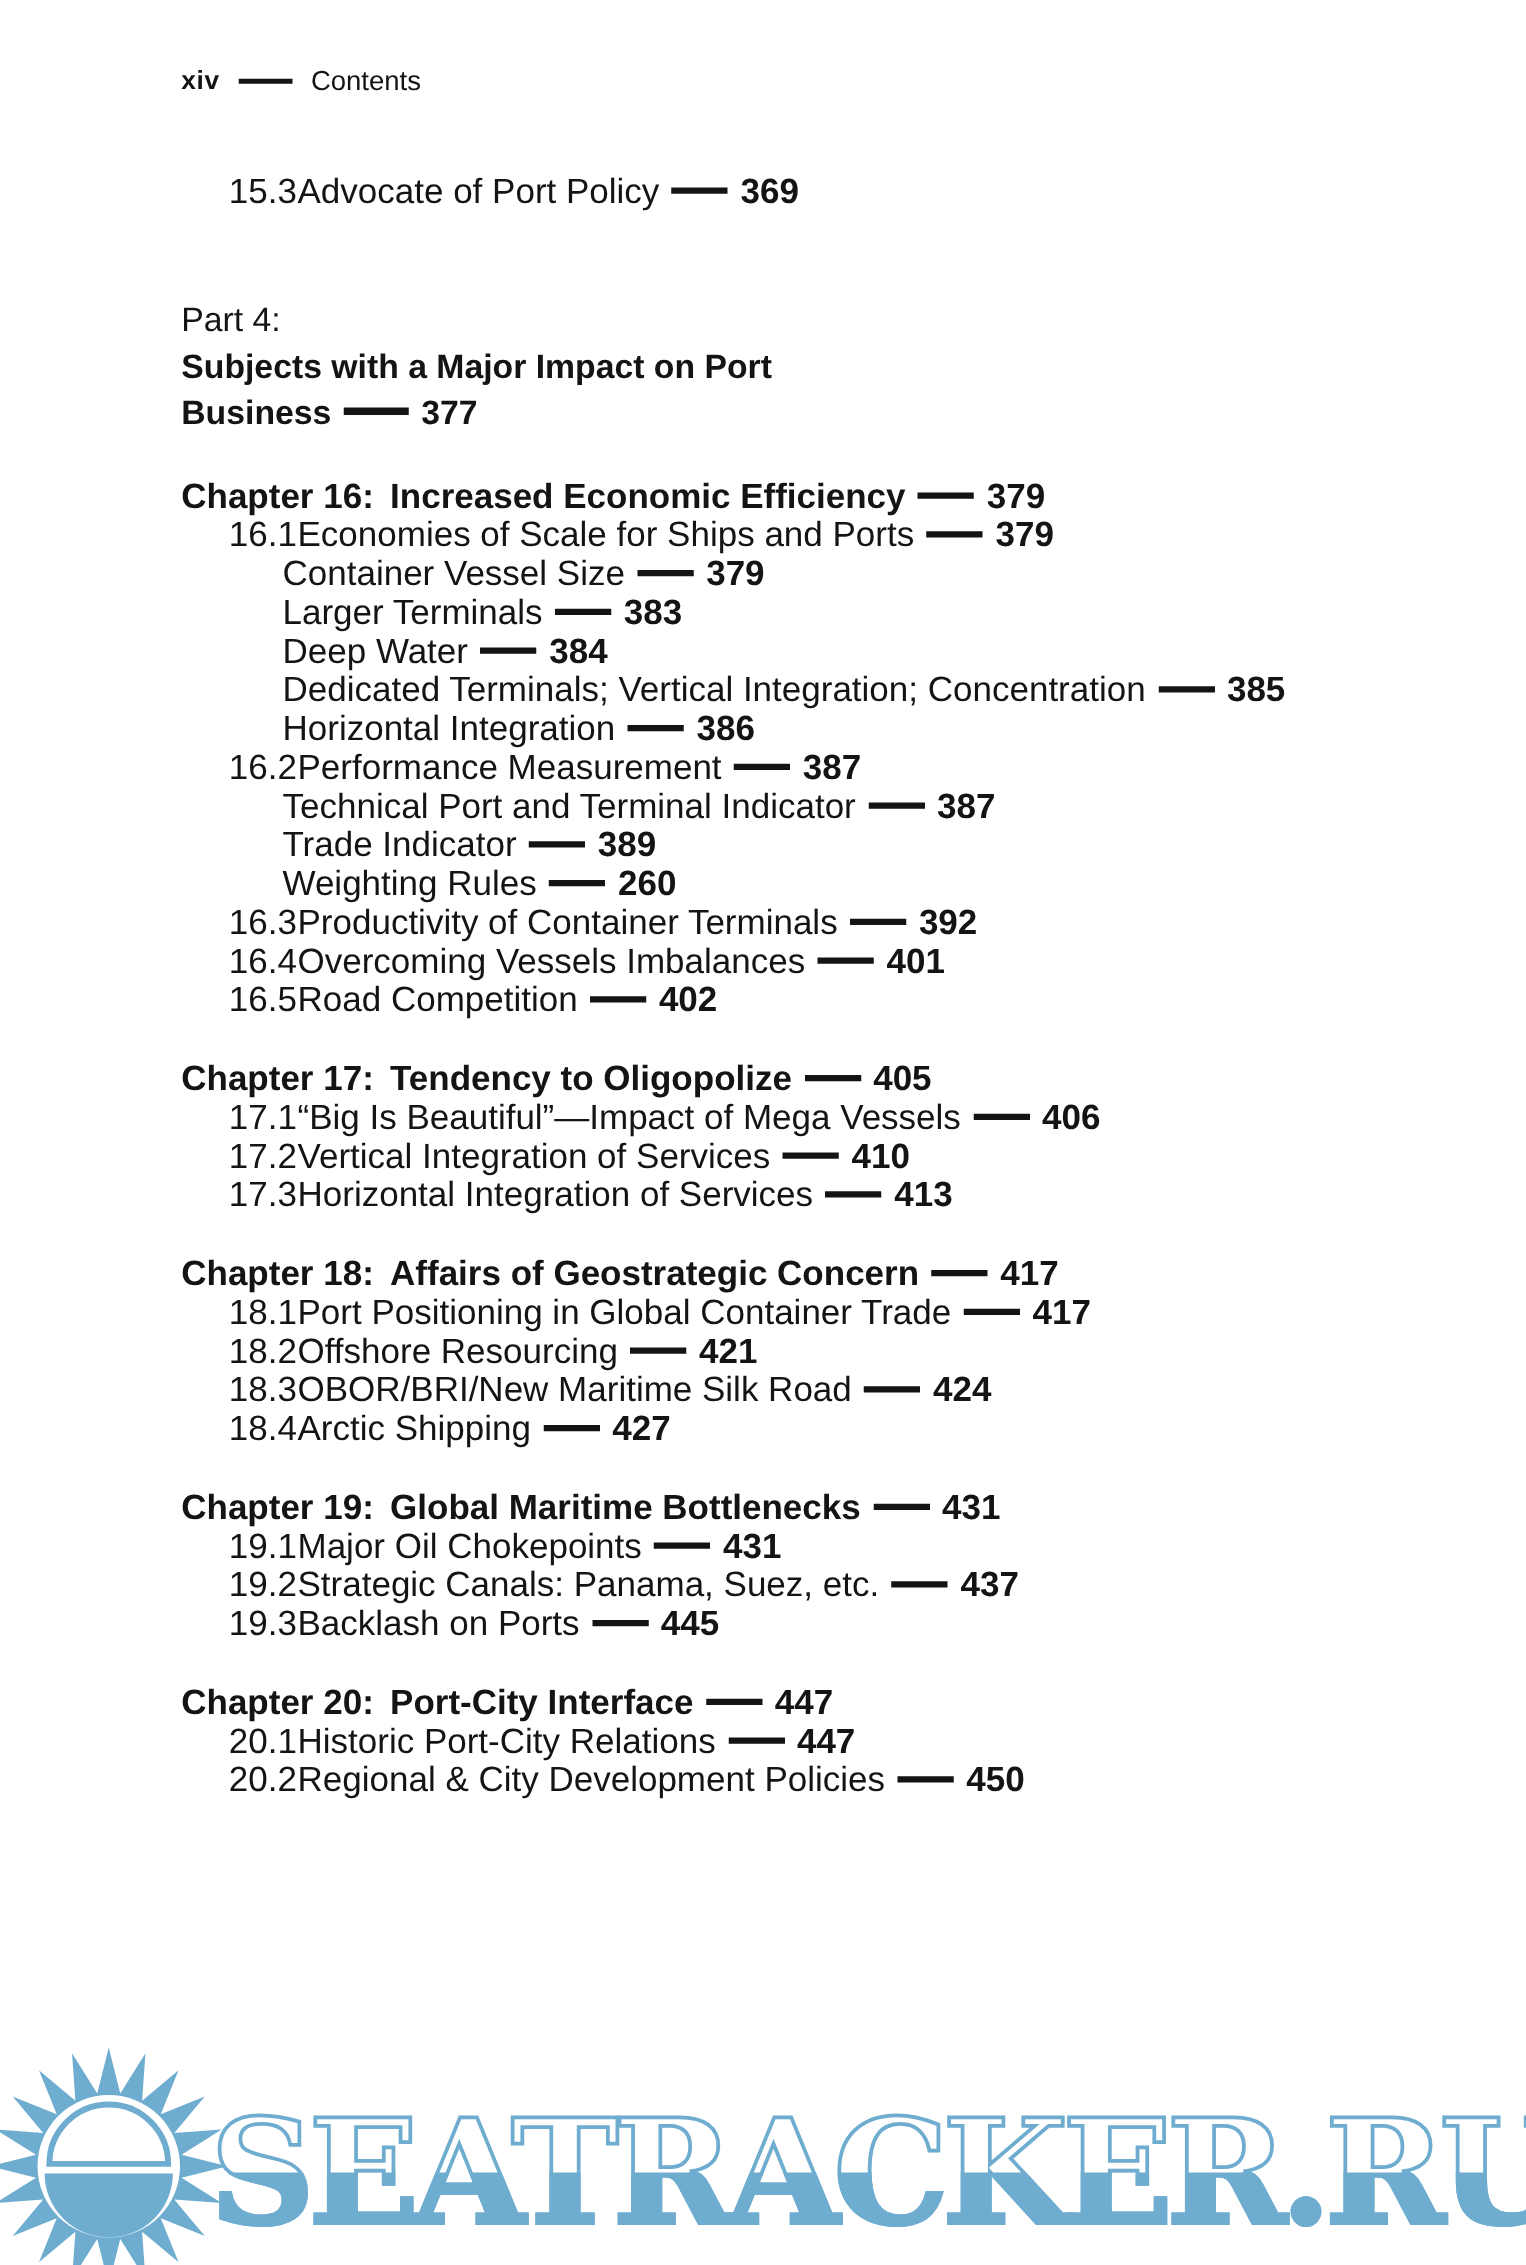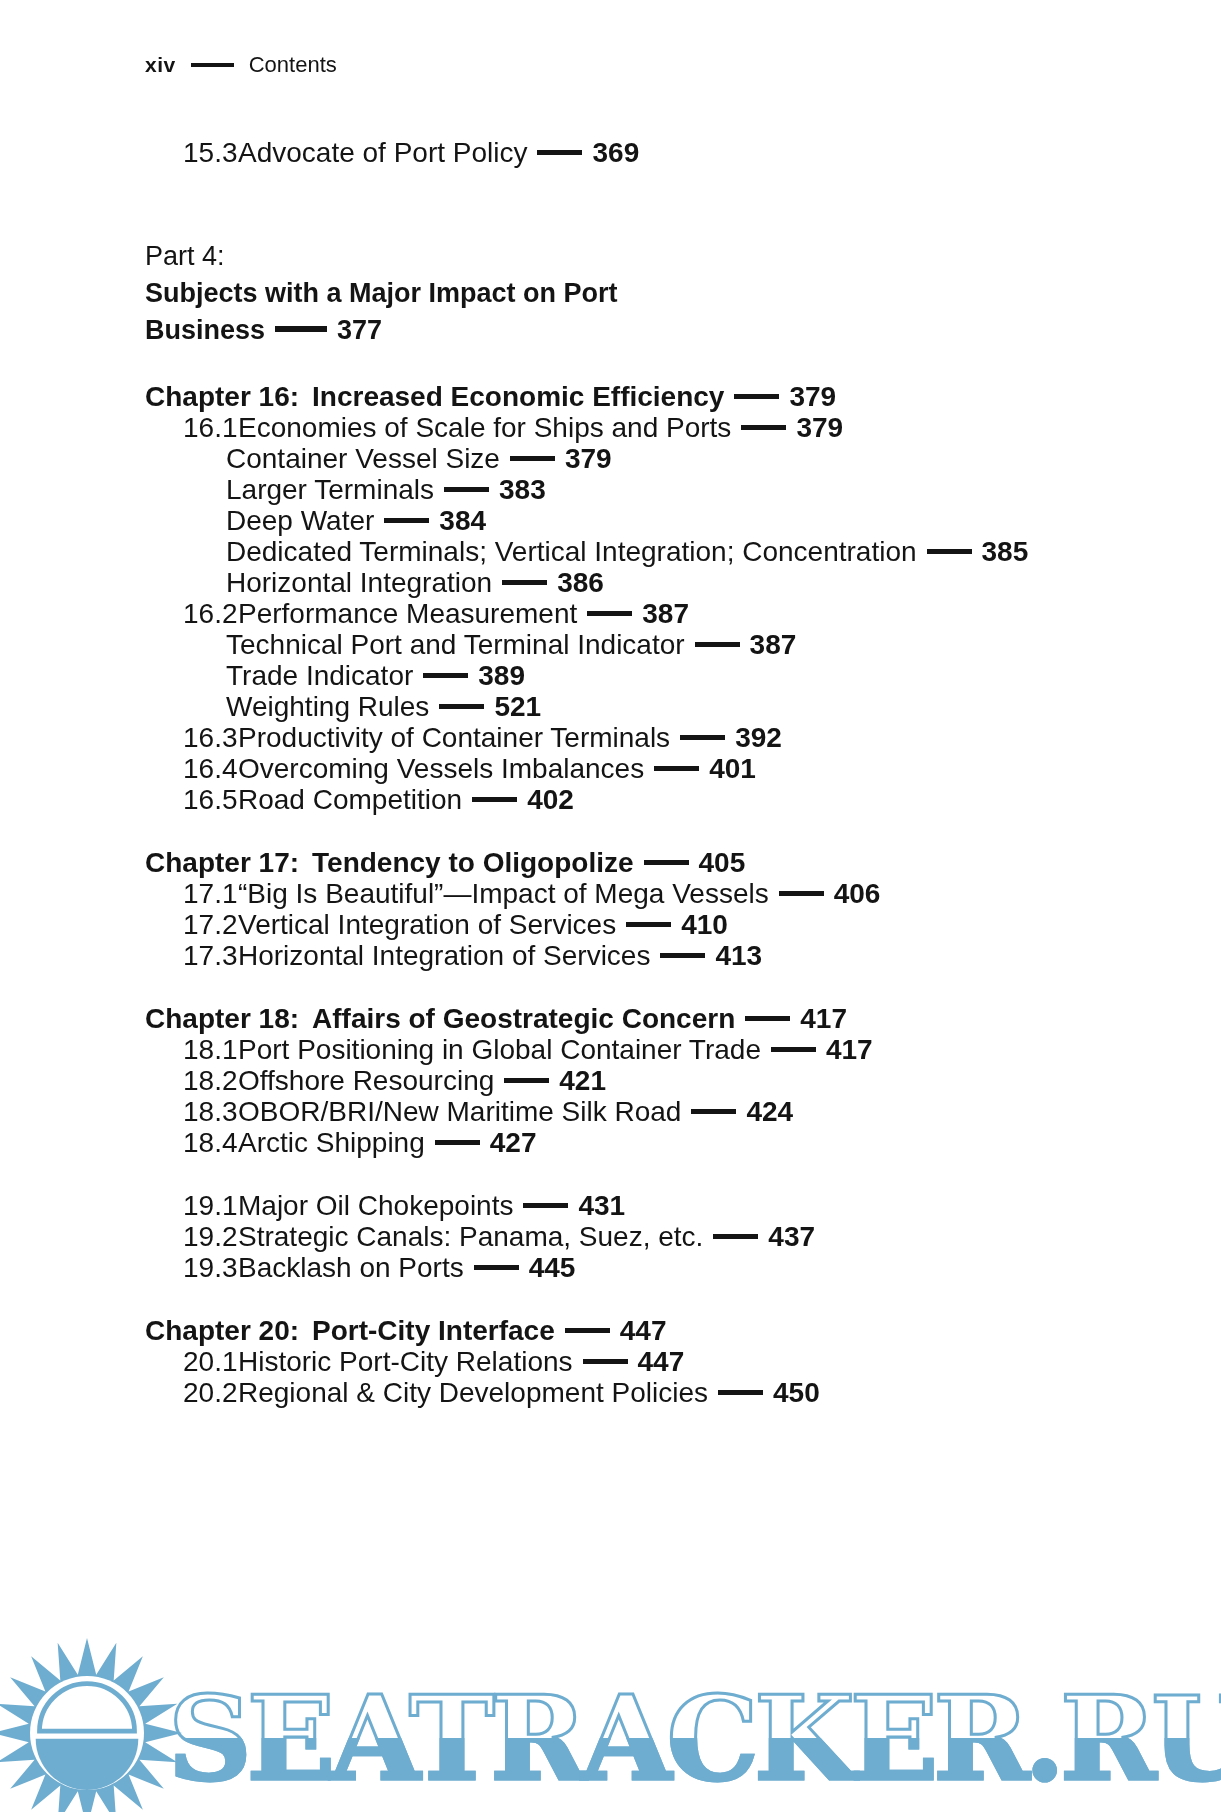--- a/index.html
+++ b/index.html
@@ -99,21 +99,21 @@
     <div class="line sec">
       <span class="num">16.2</span><span class="t">Performance Measurement</span><span class="dash"></span><span class="pg">387</span>
     </div>
     <div class="line sub">
       <span class="t">Technical Port and Terminal Indicator</span><span class="dash"></span><span class="pg">387</span>
     </div>
     <div class="line sub">
       <span class="t">Trade Indicator</span><span class="dash"></span><span class="pg">389</span>
     </div>
     <div class="line sub">
-      <span class="t">Weighting Rules</span><span class="dash"></span><span class="pg">521</span>
+      <span class="t">Weighting Rules</span><span class="dash"></span><span class="pg">260</span>
     </div>
     <div class="line sec">
       <span class="num">16.3</span><span class="t">Productivity of Container Terminals</span><span class="dash"></span><span class="pg">392</span>
     </div>
     <div class="line sec">
       <span class="num">16.4</span><span class="t">Overcoming Vessels Imbalances</span><span class="dash"></span><span class="pg">401</span>
     </div>
     <div class="line sec">
       <span class="num">16.5</span><span class="t">Road Competition</span><span class="dash"></span><span class="pg">402</span>
     </div>
@@ -146,20 +146,23 @@
     </div>
     <div class="line sec">
       <span class="num">18.3</span><span class="t">OBOR/BRI/New Maritime Silk Road</span><span class="dash"></span><span class="pg">424</span>
     </div>
     <div class="line sec">
       <span class="num">18.4</span><span class="t">Arctic Shipping</span><span class="dash"></span><span class="pg">427</span>
     </div>
   </div>
 
   <div class="chapter-block">
+    <div class="line chap">
+      <span class="chap-label">Chapter 19:</span><span class="t">Global Maritime Bottlenecks</span><span class="dash"></span><span class="pg">431</span>
+    </div>
     <div class="line sec">
       <span class="num">19.1</span><span class="t">Major Oil Chokepoints</span><span class="dash"></span><span class="pg">431</span>
     </div>
     <div class="line sec">
       <span class="num">19.2</span><span class="t">Strategic Canals: Panama, Suez, etc.</span><span class="dash"></span><span class="pg">437</span>
     </div>
     <div class="line sec">
       <span class="num">19.3</span><span class="t">Backlash on Ports</span><span class="dash"></span><span class="pg">445</span>
     </div>
   </div>

